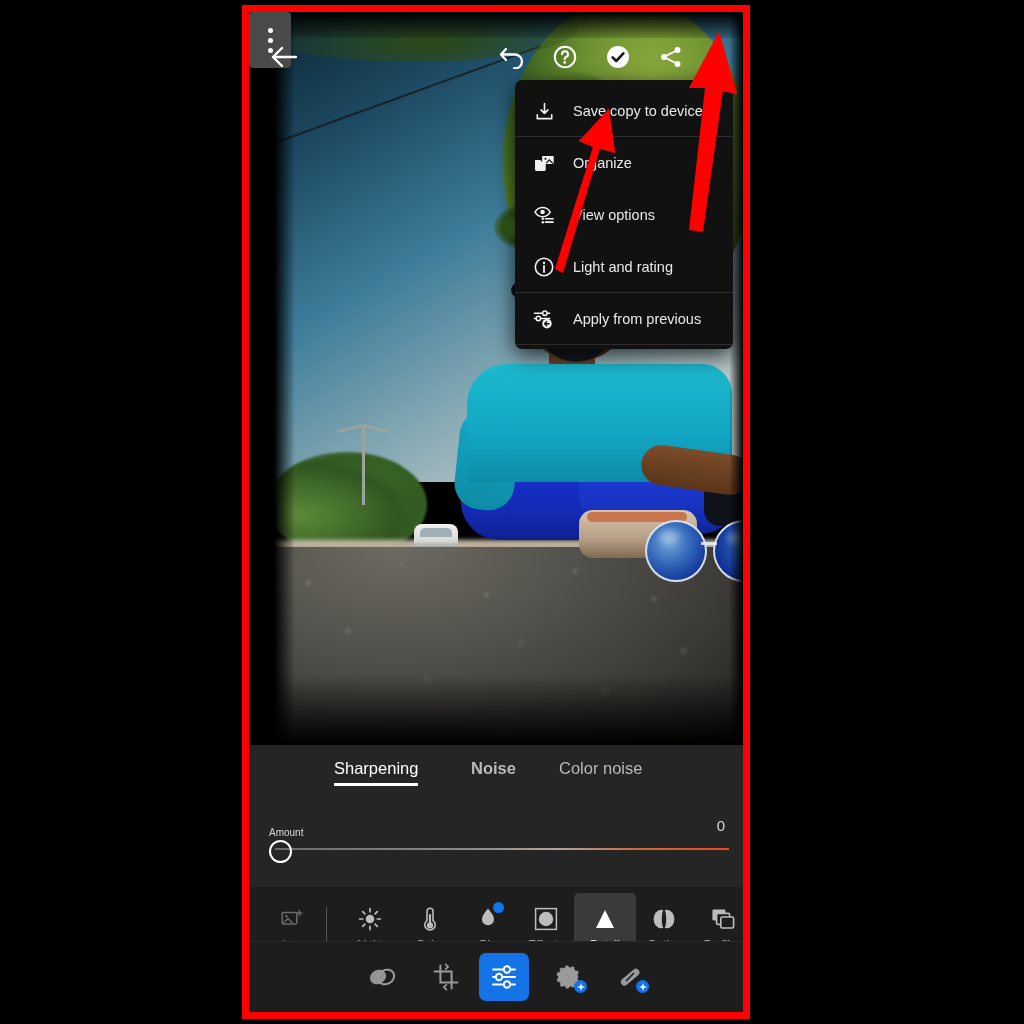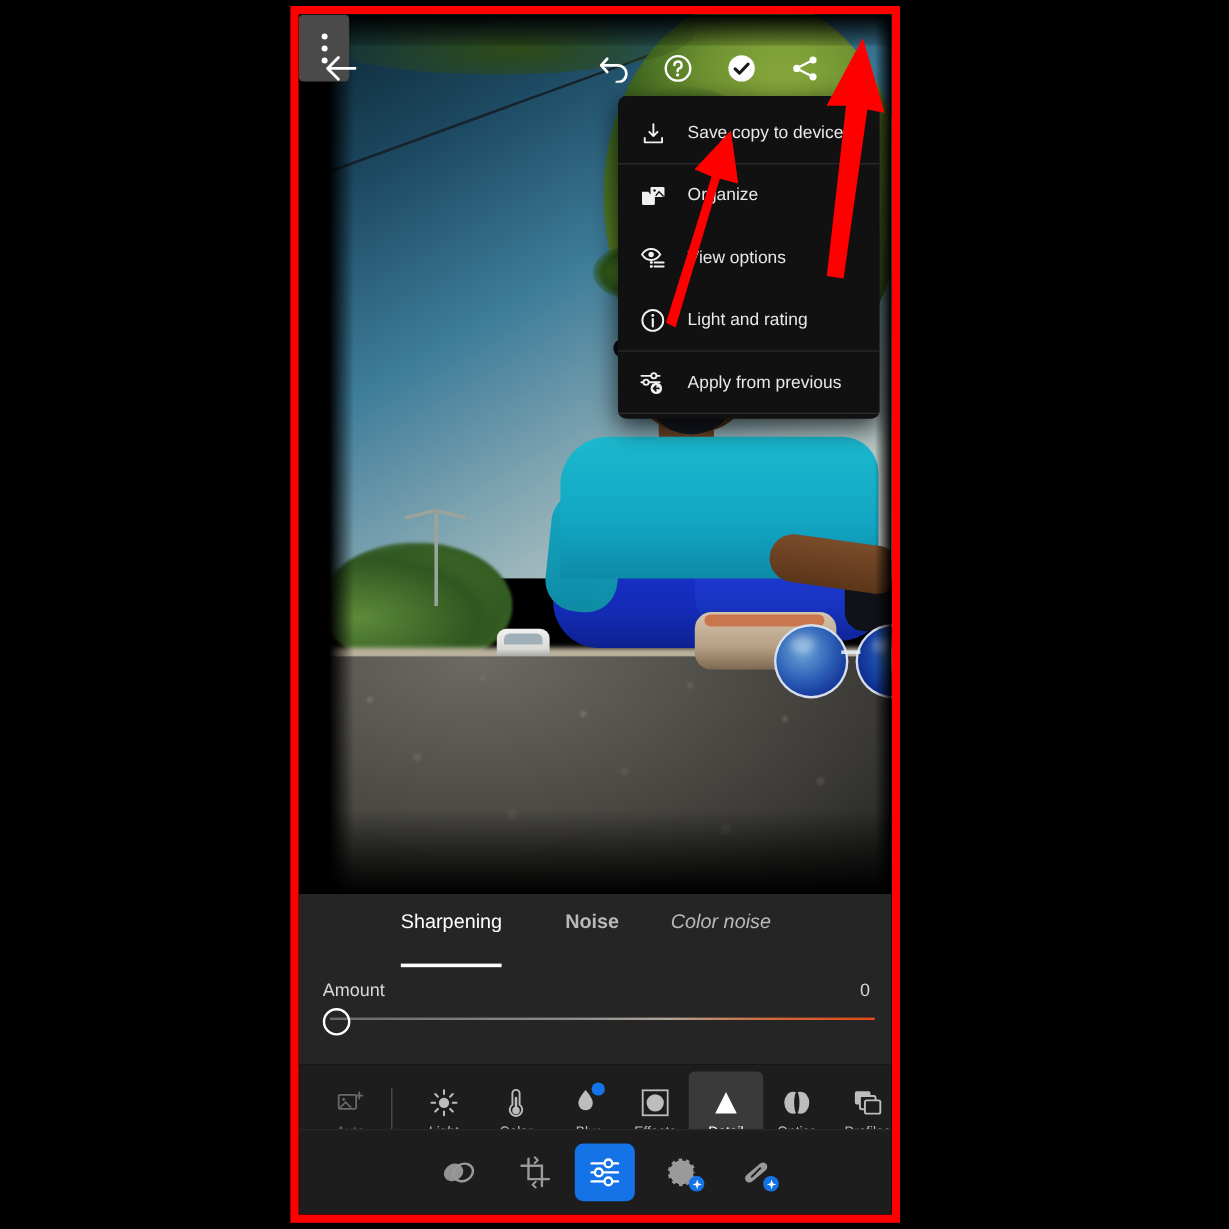--- a/index.html
+++ b/index.html
@@ -292,33 +292,33 @@
   
   #panel{
     position:absolute; left:0; top:733px; width:100%; height:142px;
     background:#252525; z-index:50;
   }
   #tabs{
     position:absolute; left:0; top:14px; width:100%; height:44px;
   }
   .tab{
     position:absolute; top:0; color:#b9b9b9; font-size:16.5px;
-    padding-bottom:24px;
+    padding-bottom:4px;
   }
   .tab.active{color:#fff;}
   .tab.active::after{
     content:""; position:absolute; left:0; right:0; bottom:-4px;
     height:3px; background:#fff;
   }
   #tab-sharpening{left:85px;}
   #tab-noise{left:222px;font-weight:bold;}
-  #tab-colornoise{left:310px;font-style:italic;}
+  #tab-colornoise{left:310px;}
 
   #slider-wrap{position:absolute; left:0; top:72px; width:100%; height:60px;}
-  #sl-label{position:absolute; left:20px; top:0; color:#d8d8d8; font-size:15px;}
+  #sl-label{position:absolute; left:20px; top:10px; color:#d8d8d8; font-size:10px;}
   #sl-value{position:absolute; right:18px; top:0; color:#d8d8d8; font-size:15px;}
   #sl-track{
     position:absolute; left:26px; top:31px; right:14px; height:2px;
     background:linear-gradient(90deg,#6a6a6a 0%,#8d8d8d 45%,#b0a59a 62%,#d06a3a 80%,#e4491a 100%);
   }
   #sl-knob{
     position:absolute; left:20px; top:23px; width:19px; height:19px;
     border-radius:50%; border:2px solid #ffffff; background:transparent;
   }
 

